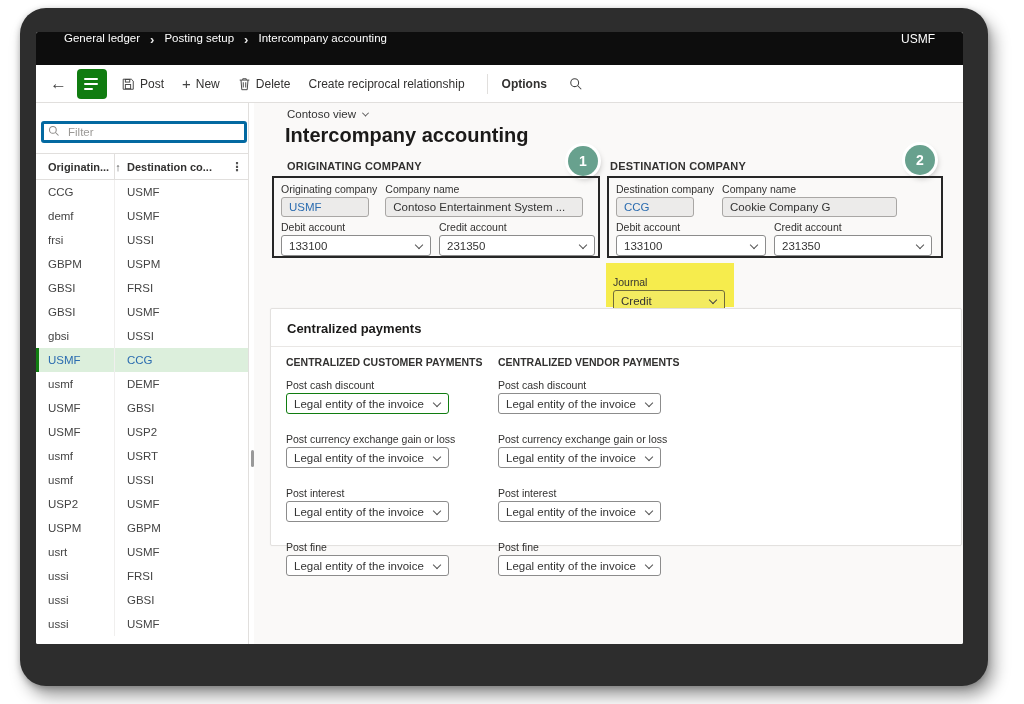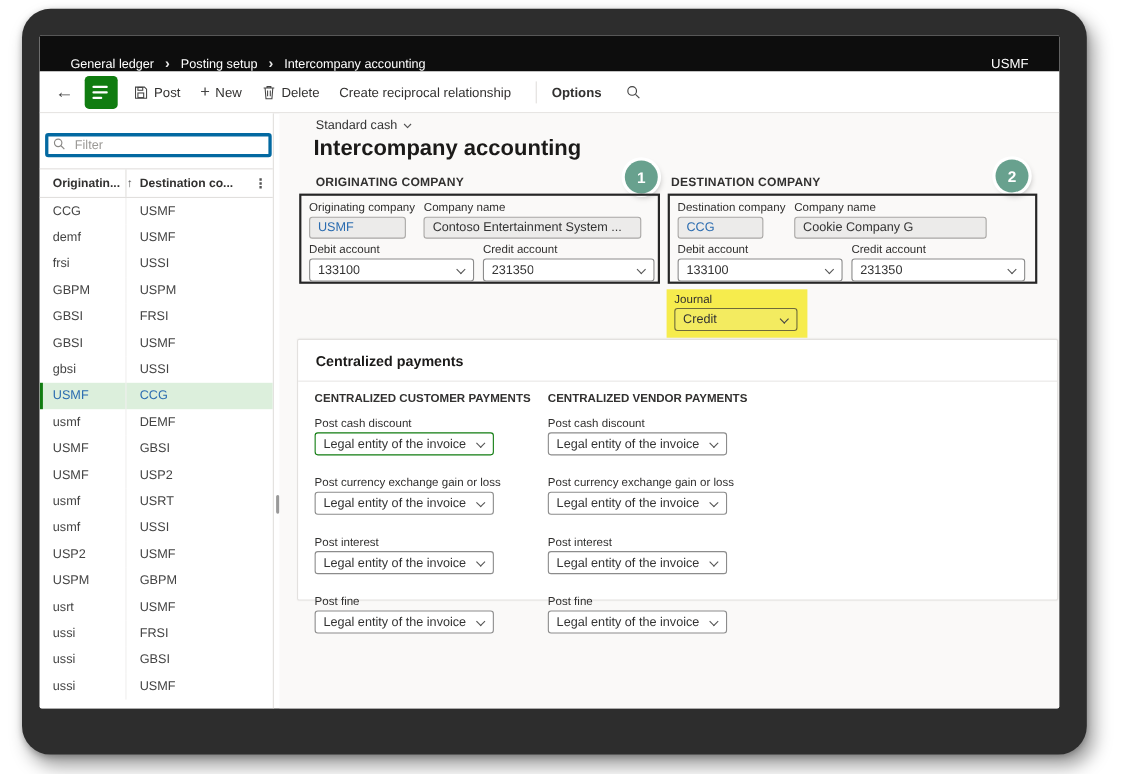--- a/index.html
+++ b/index.html
@@ -7,21 +7,21 @@
     font-family:"Liberation Sans","DejaVu Sans",sans-serif; }
 
   .frame { position:absolute; left:20px; top:8px; width:968px; height:678px;
     background:#2d2d2d; border-radius:26px;
     box-shadow:6px 10px 16px rgba(0,0,0,.38), 0 2px 6px rgba(0,0,0,.25); }
   .window { position:absolute; left:36px; top:32px; width:927px; height:612px;
     background:#fff; overflow:hidden; border-radius:2px; }
 
   
   .navbar { position:absolute; left:0; top:0; width:100%; height:33px; background:#0d0d0d;
-    display:flex; align-items:flex-end; color:#fff; font-size:11.5px; padding:0 28px; }
+    display:flex; align-items:flex-start; color:#fff; font-size:11.5px; padding:0 28px; }
   .crumb { color:#fff; cursor:pointer; }
   .crumb-sep { margin:0 10px; font-size:13px; font-weight:700; color:#e8e8e8; }
   .nav-right { margin-left:auto; font-size:12px; }
 
   
   .toolbar { position:absolute; left:0; top:33px; width:100%; height:38px; background:#fff;
     border-bottom:1px solid #e1dfdd; display:flex; align-items:center; padding:0 12px;
     font-size:12px; color:#323130; }
   .back { font-size:17px; color:#444; margin:0 10px 0 2px; cursor:pointer; }
   .menu-btn { width:30px; height:30px; background:#107C10; border-radius:4px; margin-right:14px;
@@ -79,21 +79,21 @@
   .tfield .lnk { color:#2B6CB0; cursor:pointer; }
   .select { position:relative; height:21px; background:#fff; border:1px solid #8c8c8c; border-radius:3px;
     font-size:11.5px; color:#333; display:flex; align-items:center; padding:0 22px 0 7px; cursor:pointer; }
   .select .sval { white-space:nowrap; overflow:hidden; }
   .chev { position:absolute; right:8px; top:6px; width:6px; height:6px;
     border-right:1.4px solid #555; border-bottom:1.4px solid #555; transform:rotate(45deg); }
   .chev.inline { position:static; transform:rotate(45deg) translate(-1px,-1px); }
   .select.green { border:1.5px solid #107C10; }
 
   .journal-hl { position:absolute; left:352px; top:160px; width:128px; height:44px;
-    background:#F6EC4D; padding:3px 7px; }
+    background:#F6EC4D; padding:13px 7px; }
   .journal-hl .select { background:#f3eb60; border:1px solid #6f6b3a; width:112px; }
   .journal-hl .chev { border-color:#444; }
 
   .card { position:absolute; left:16px; top:205px; width:692px; height:238px; background:#fff;
     border:1px solid #e3e1df; border-radius:2px; box-shadow:0 0 2px rgba(0,0,0,.04); }
   .card-title { position:absolute; left:16px; top:12px; font-size:13px; font-weight:700; color:#1b1a19; }
   .card-divider { position:absolute; left:0; top:37px; width:100%; height:1px; background:#e9e7e5; }
   .pay-col { position:absolute; top:47px; width:180px; }
   .pay-col.c1 { left:15px; } .pay-col.c2 { left:227px; }
   .pay-head { font-size:10.5px; font-weight:700; color:#323130; margin-bottom:11px; white-space:nowrap; }
@@ -243,21 +243,21 @@
         <div class="grid-row">
           <span class="cell c1">ussi</span>
           <span class="cell c2">USMF</span>
         </div>
       </div>
   </div>
   <div class="scroll-thumb"></div>
 
   <div class="main">
     <div class="view-btn">
-      <span>Standard cash</span>
+      <span>Contoso view</span>
       <span class="chev inline" style="width:5px;height:5px;"></span>
     </div>
     <div class="page-title">Intercompany accounting</div>
 
     <div class="sec-label" style="left:33px; top:57px;">ORIGINATING COMPANY</div>
     <div class="badge" style="left:314px; top:43px;">1</div>
 
     <div class="anno-box" style="left:18px; top:73px; width:328px; height:82px;">
       <div class="frow">
         <div class="fgroup">

